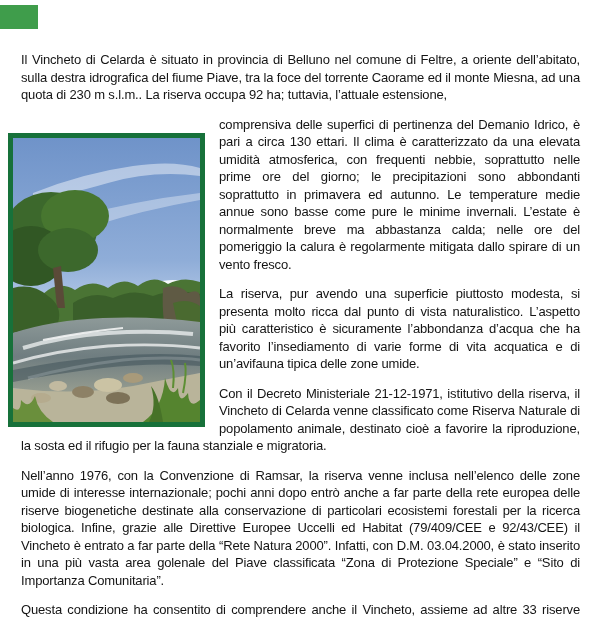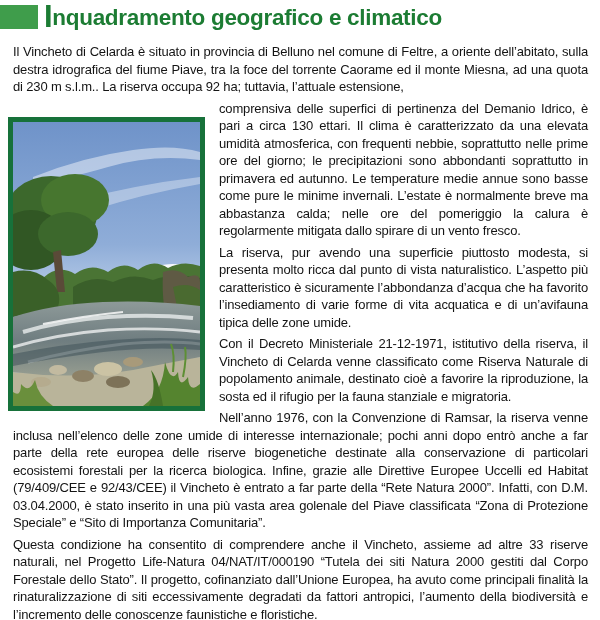--- a/index.html
+++ b/index.html
@@ -26,21 +26,21 @@
   .title-initial{font-size:31px;line-height:34px;vertical-align:-2px;}
   .title-rest{font-size:22.5px;line-height:34px;}
   
   .text-flow{
     padding:3px 8px 0 9px;
     font-size:13px;line-height:17.5px;
     letter-spacing:-0.15px;
     text-align:justify;
     color:#141414;
   }
-  .text-flow p{margin:4px;}
+  .text-flow p{margin:12px;}
   
   .photo-float{
     float:left;
     width:197px;
     padding-top:17px;
     margin:0 14px 0 -1px;
   }
   .photo-frame{
     width:187px;height:284px;
     border:5px solid #17713a;
@@ -49,23 +49,20 @@
   }
   .photo-frame svg{display:block;}
 </style>
 </head>
 <body>
 
 <div class="page">
 
   <div class="header">
     <div class="header-block"></div>
-    <div class="page-title">
-      <span class="title-initial">I</span><span class="title-rest">nquadramento geografico e climatico</span>
-    </div>
   </div>
 
   <div class="text-flow">
     <p>Il Vincheto di Celarda è situato in provincia di Belluno nel comune di Feltre, a oriente dell’abitato, sulla destra idrografica del fiume Piave, tra la foce del torrente Caorame ed il monte Miesna, ad una quota di 230 m s.l.m.. La riserva occupa 92 ha; tuttavia, l’attuale estensione,</p>
 
     <div>
       <div class="photo-float">
         <div class="photo-frame">
           <svg width="187" height="284" viewBox="0 0 187 284" xmlns="http://www.w3.org/2000/svg">
             <defs>

